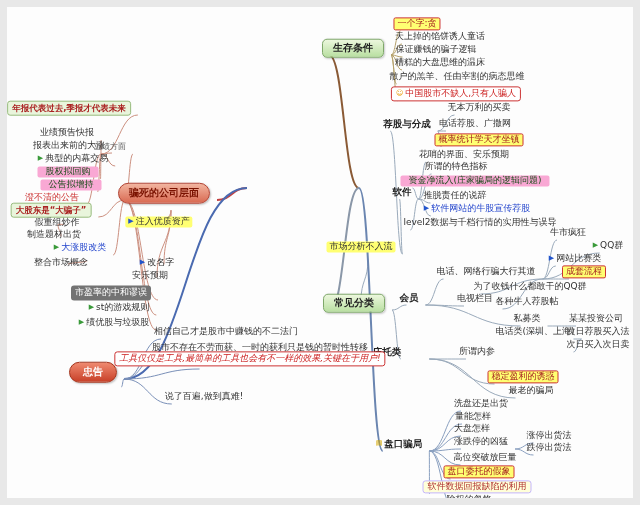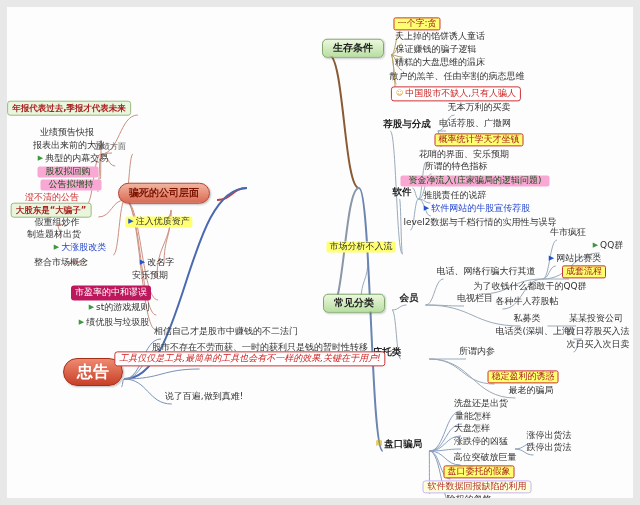--- a/index.html
+++ b/index.html
@@ -4,29 +4,29 @@
 <style>
   html,body{margin:0;padding:0;background:#dcdcdc;}
   .stage{position:relative;width:640px;height:505px;background:#fdfdfd;border:7px solid #e8e8e8;box-sizing:border-box;overflow:hidden;font-family:"DejaVu Sans",sans-serif;}
   svg.edges{position:absolute;left:0;top:0;width:640px;height:505px;}
   .nodes{position:absolute;left:0;top:0;width:640px;height:505px;}
   .node{position:absolute;transform:translate(-50%,-50%);white-space:nowrap;font-size:9px;color:#333;line-height:1.25;display:flex;align-items:center;gap:2px;}
   .nicon{font-size:7px;line-height:1;}
   .center{background:radial-gradient(ellipse at 50% 30%, #d9f0c2, #8cc878);border:1px solid #699a55;border-radius:30px;padding:9px 16px;color:#cc1111;font-weight:bold;font-size:13px;box-shadow:1px 2px 3px rgba(0,0,0,.25);}
   .branch{background:linear-gradient(#ecf7dd,#b9dfa1);border:1px solid #7fa86a;border-radius:5px;padding:2px 10px;font-weight:bold;font-size:10px;color:#222;box-shadow:1px 1px 2px rgba(0,0,0,.2);}
   .ovalA{background:linear-gradient(#f2b5a0,#d96a52);border:1px solid #b04030;border-radius:18px;padding:3px 10px;color:#7a1200;font-weight:bold;font-size:10px;box-shadow:1px 1px 2px rgba(0,0,0,.25);}
-  .ovalB{background:linear-gradient(#ef8a70,#c84028);border:1px solid #a33018;border-radius:16px;padding:3px 13px;color:#fff;font-weight:bold;font-size:16px;box-shadow:1px 1px 2px rgba(0,0,0,.25);}
+  .ovalB{background:linear-gradient(#ef8a70,#c84028);border:1px solid #a33018;border-radius:16px;padding:3px 13px;color:#fff;font-weight:bold;font-size:10px;box-shadow:1px 1px 2px rgba(0,0,0,.25);}
   .gbox{background:#e9f5dc;border:1px solid #97bb7d;border-radius:3px;padding:1px 4px;color:#aa2222;font-weight:bold;font-size:8.5px;align-items:flex-end;}
   .leaf{font-size:9px;color:#333;}
   .leafb{font-size:9.5px;color:#222;font-weight:bold;}
   .smalllabel{font-size:8px;color:#555;}
   .hlY{background:#ffff72;padding:0 3px;color:#333;border-radius:2px;}
   .hlYR{background:#ffff72;border:1px solid #cc3333;padding:0 3px;color:#a52020;border-radius:2px;}
   .hlG{background:#f9a8d4;padding:0 8px;color:#1b4d1b;border-radius:2px;}
-  .navy{background:#be185d;color:#fff;padding:2px 4px;border-radius:3px;}
+  .navy{background:#737373;color:#fff;padding:2px 4px;border-radius:3px;}
   .redbox{background:#fff;border:1px solid #cc3333;color:#c22;padding:1px 4px;border-radius:3px;}
   .orangebox{background:#ffffd9;border:1px solid #c4b5fd;color:#b03030;padding:0 4px;border-radius:3px;}
   .redtext{color:#cc3333;}
   .bluetext{color:#2244cc;}
 </style>
 </head>
 <body>
 
 <div class="stage">
   <svg class="edges" viewBox="0 0 640 505">

